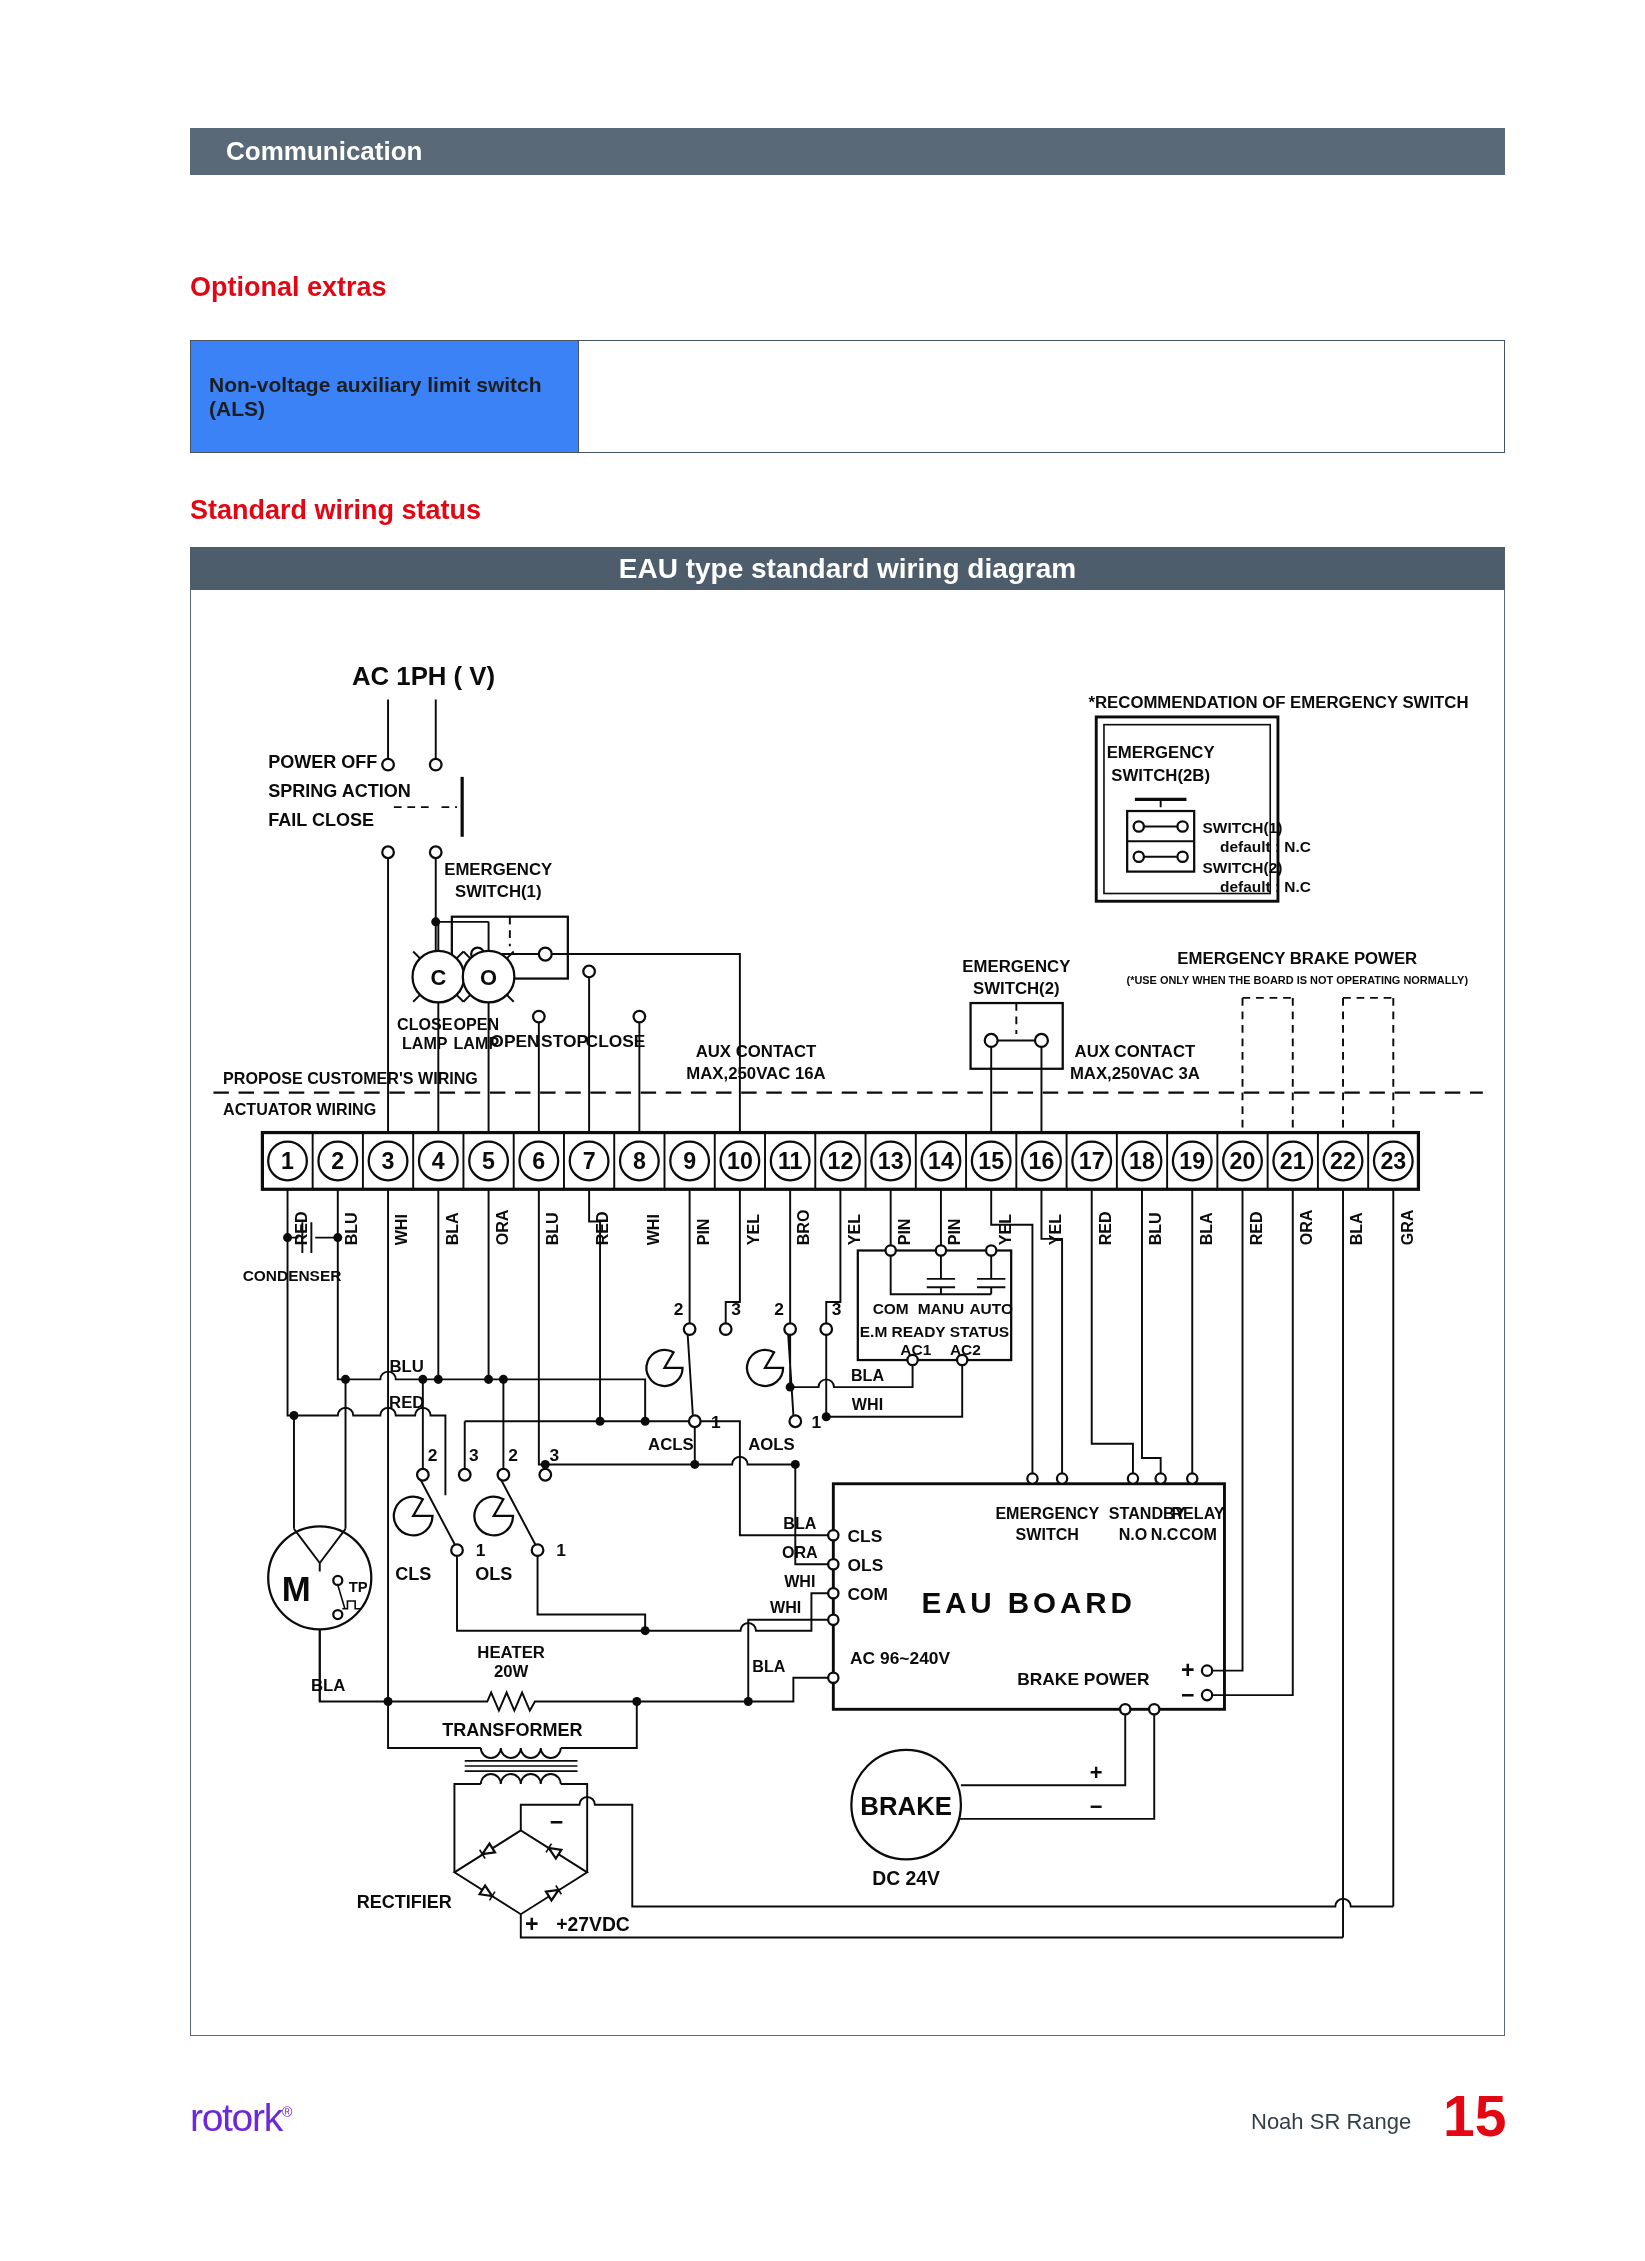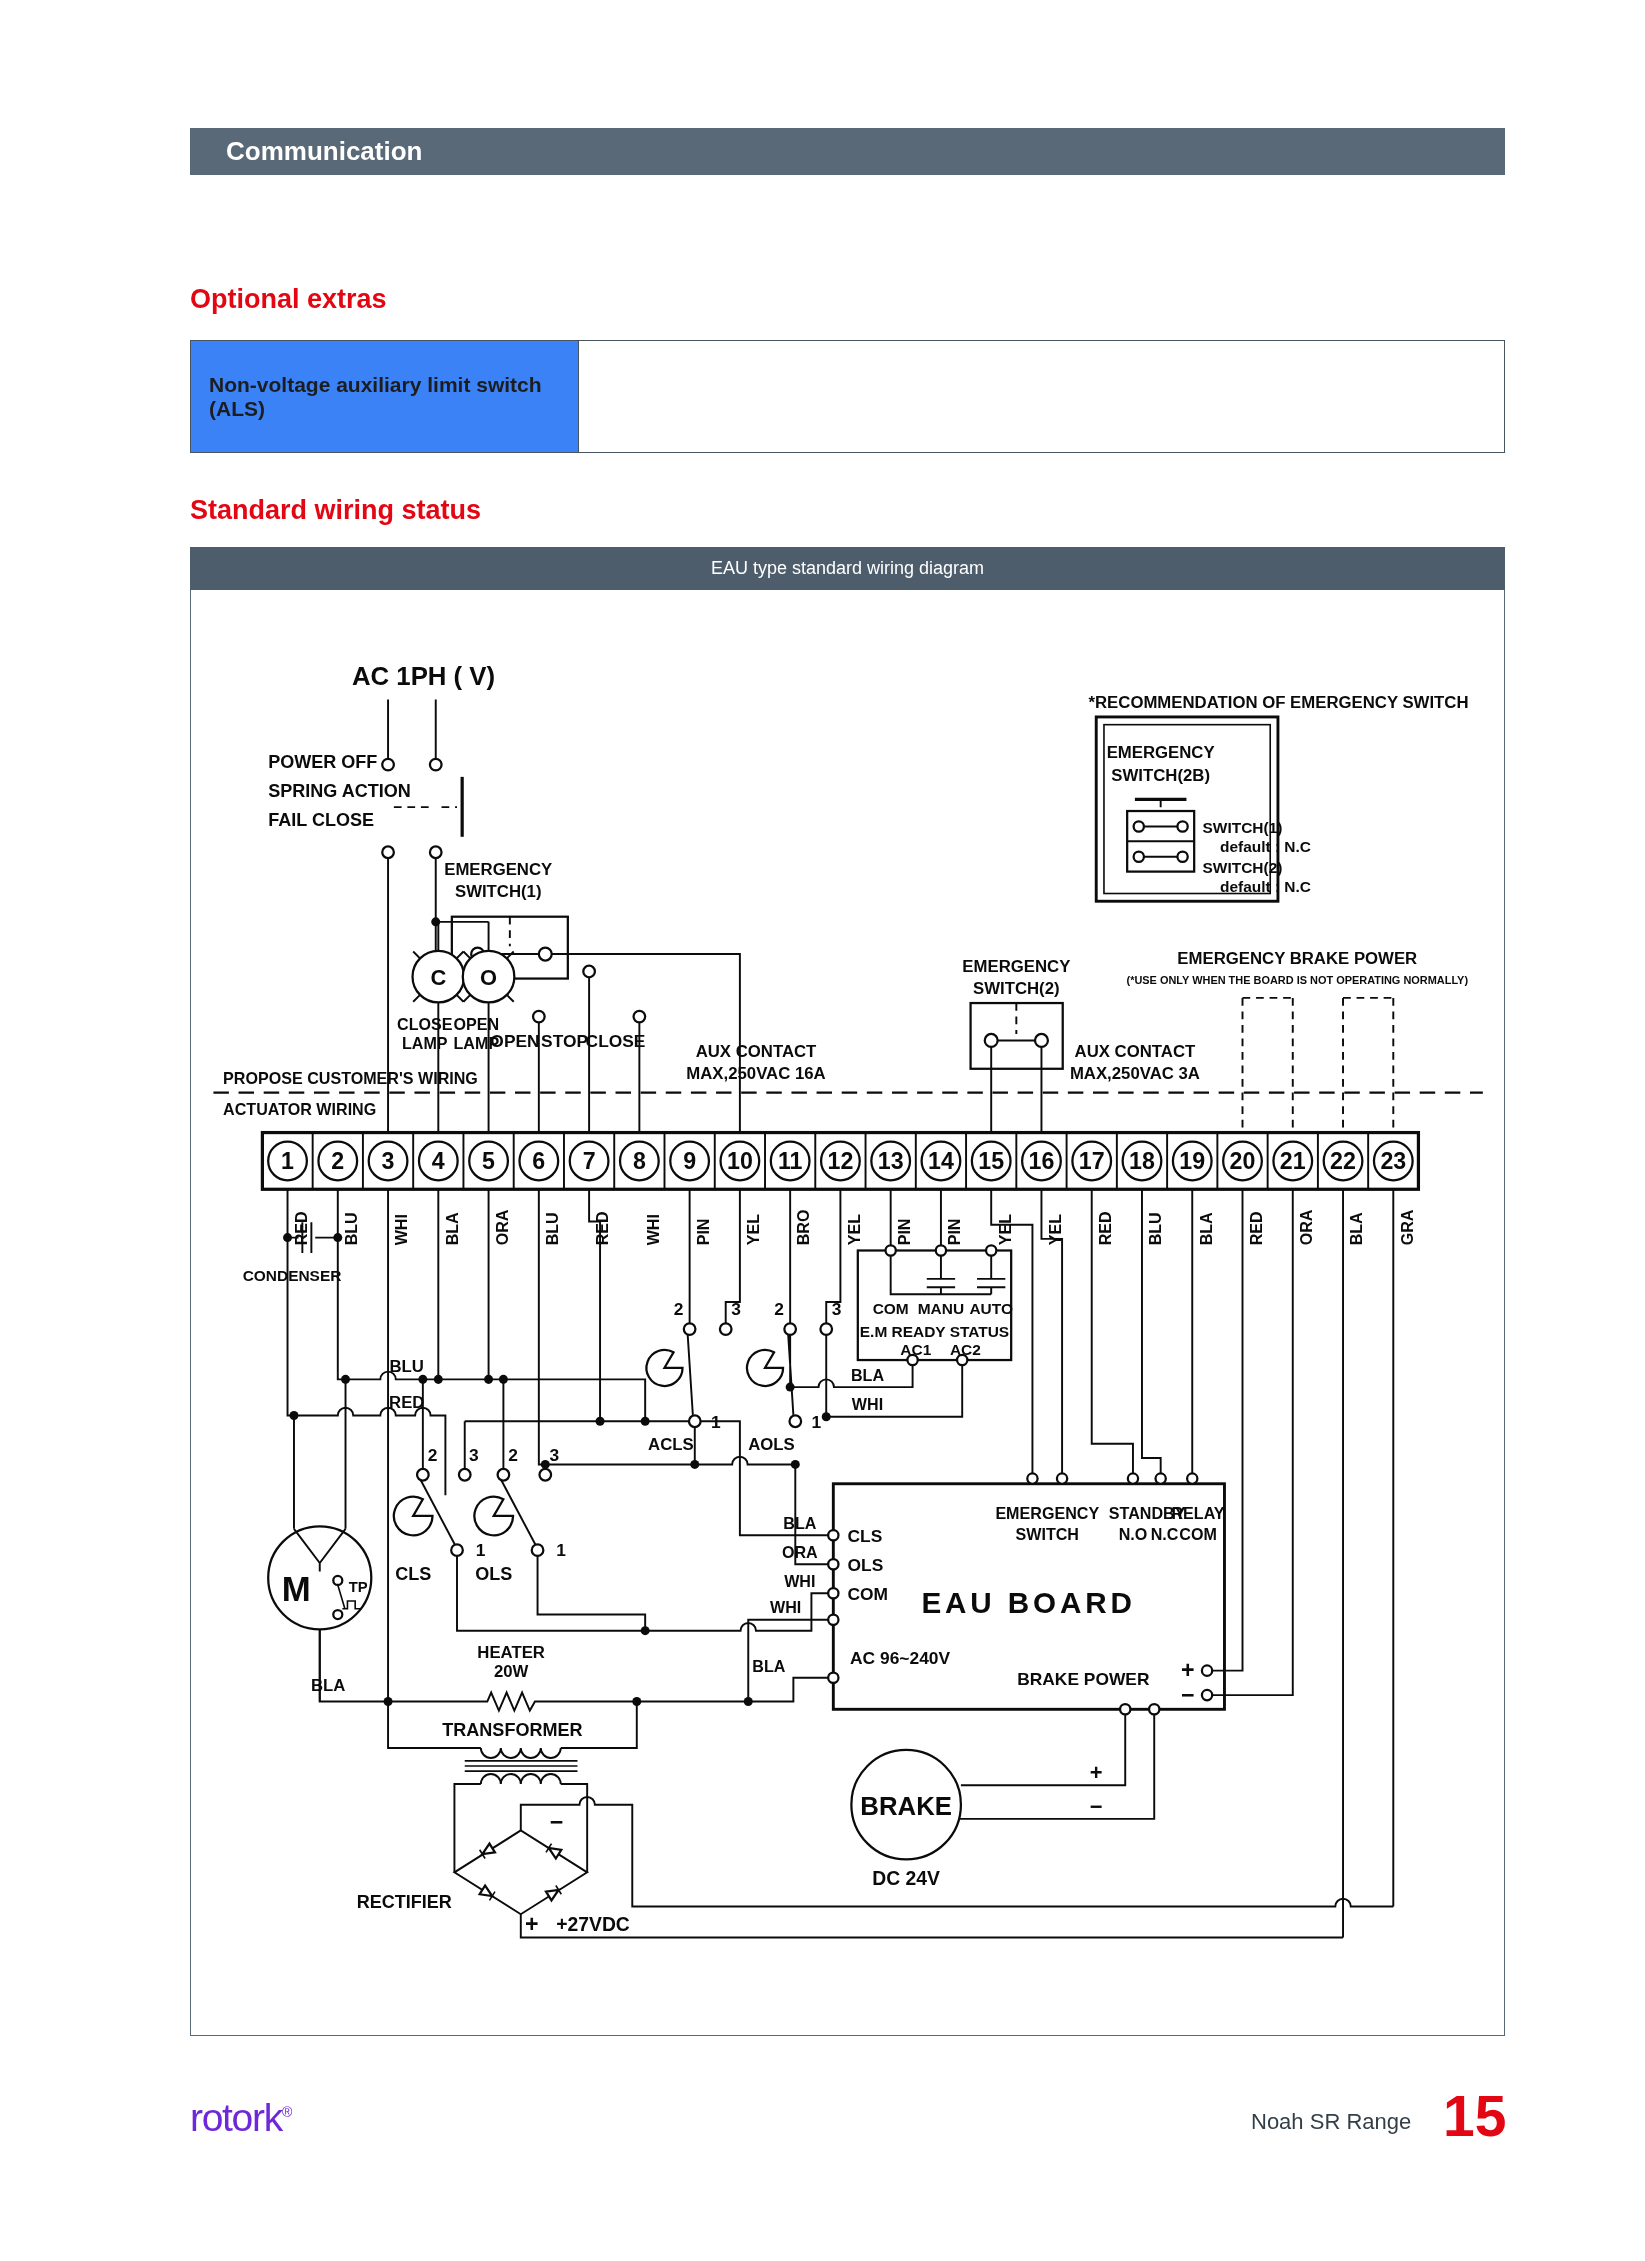--- a/index.html
+++ b/index.html
@@ -1,30 +1,30 @@
 <!DOCTYPE html>
 <html style="font-size:10.3px"><head>
 <meta charset="utf-8">
 <style>
   html,body{margin:0;padding:0;background:#fff;}
   body{width:1645px;height:2261px;position:relative;font-family:"Liberation Sans",sans-serif;color:#18191b;}
   .abs{position:absolute;}
   .header-bar{left:190px;top:128px;width:1315px;height:47px;background:#5a6977;color:#fff;
     font-size:26px;font-weight:700;line-height:47px;padding-left:36px;box-sizing:border-box;}
   .red-heading{color:#e30613;font-weight:700;font-size:27px;}
-  #h-optional{left:190px;top:284px;}
+  #h-optional{left:190px;top:272px;}
   #h-standard{left:190px;top:495px;}
   .info-table{left:190px;top:340px;width:1315px;height:113px;border:1.9px solid #46555f;box-sizing:border-box;display:flex;}
   .info-table .cell-l{width:388px;background:#3b82f6;border-right:1.9px solid #46555f;box-sizing:border-box;
     display:flex;align-items:center;padding:6.4px 18px;font-size:21px;font-weight:700;color:#1c1d1f;}
   .info-table .cell-r{flex:1;background:#fff;display:flex;align-items:center;padding:6.4px 22px;
     font-size:21px;line-height:1.42;color:#1c1d1f;}
   .diagram-frame{left:190px;top:547px;width:1315px;height:1489px;border:1.9px solid #5a6977;box-sizing:border-box;background:#fff;}
   .diagram-title{left:190px;top:547px;width:1315px;height:43px;background:#4d5d6b;color:#fff;
-    font-size:18px;font-weight:400;text-align:center;line-height:43px;}
+    font-size:28px;font-weight:700;text-align:center;line-height:43px;}
   #wires{left:190px;top:590px;}
   
   .w{stroke:#0b0b0c;stroke-width:3;fill:none;}
   .w4{stroke:#0b0b0c;stroke-width:4.5;fill:none;}
   .w5{stroke:#0b0b0c;stroke-width:5;fill:none;}
   .thin{stroke:#0b0b0c;stroke-width:2.5;fill:none;}
   .dash{stroke:#0b0b0c;stroke-width:3.5;fill:none;stroke-dasharray:24 15;}
   .dash2{stroke:#0b0b0c;stroke-width:3;fill:none;stroke-dasharray:12 9;}
   .comp{fill:#fff;stroke:#0b0b0c;stroke-width:3.5;}
   .dot{fill:#0b0b0c;stroke:none;}

